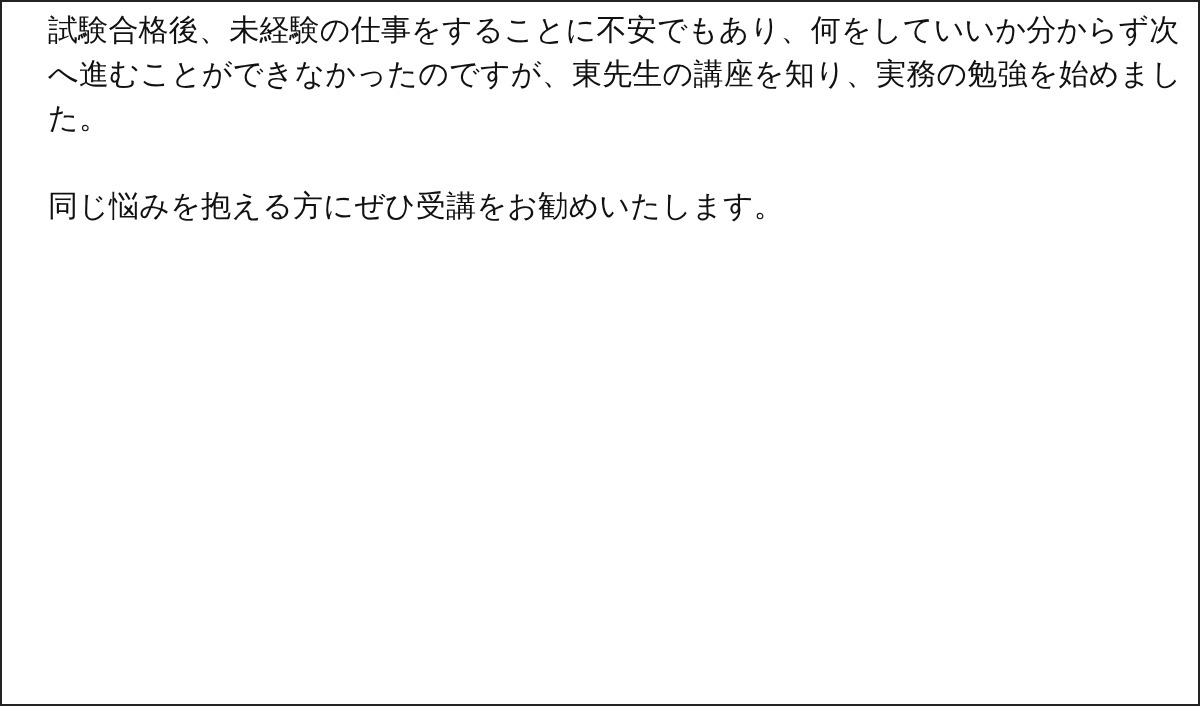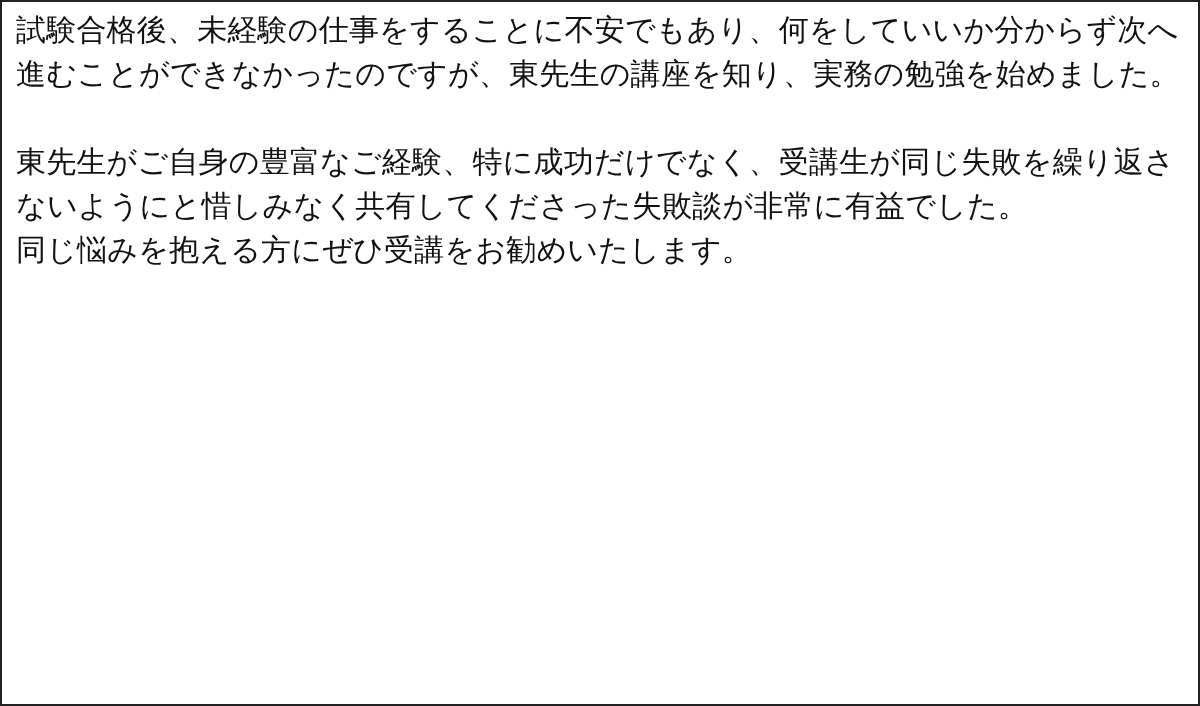--- a/index.html
+++ b/index.html
@@ -23,20 +23,21 @@
     background: #ffffff;
     padding: 6px 14px 0 14px;
     position: relative;
   }
   .doc-body {
     font-size: 30px;
     line-height: 44px;
     letter-spacing: 0.2px;
     text-align: left;
     color: #111111;
+    margin-left: 32px;
   }
   .para {
     margin: 0;
     padding: 0;
     white-space: normal;
     word-break: break-all;
     overflow-wrap: anywhere;
   }
   .para + .para {
     margin-top: 0;
@@ -45,16 +46,15 @@
     height: 44px;
   }
 </style>
 </head>
 <body>
 
 <div class="page">
   <div class="doc-body">
     <p class="para">試験合格後、未経験の仕事をすることに不安でもあり、何をしていいか分からず次へ進むことができなかったのですが、東先生の講座を知り、実務の勉強を始めました。</p>
     <div class="spacer"></div>
-    <p class="para">東先生がご自身の豊富なご経験、特に成功だけでなく、受講生が同じ失敗を繰り返さないようにと惜しみなく共有してくださった失敗談が非常に有益でした。</p>
     <p class="para">同じ悩みを抱える方にぜひ受講をお勧めいたします。</p>
   </div>
 </div>
 
 </body></html>

